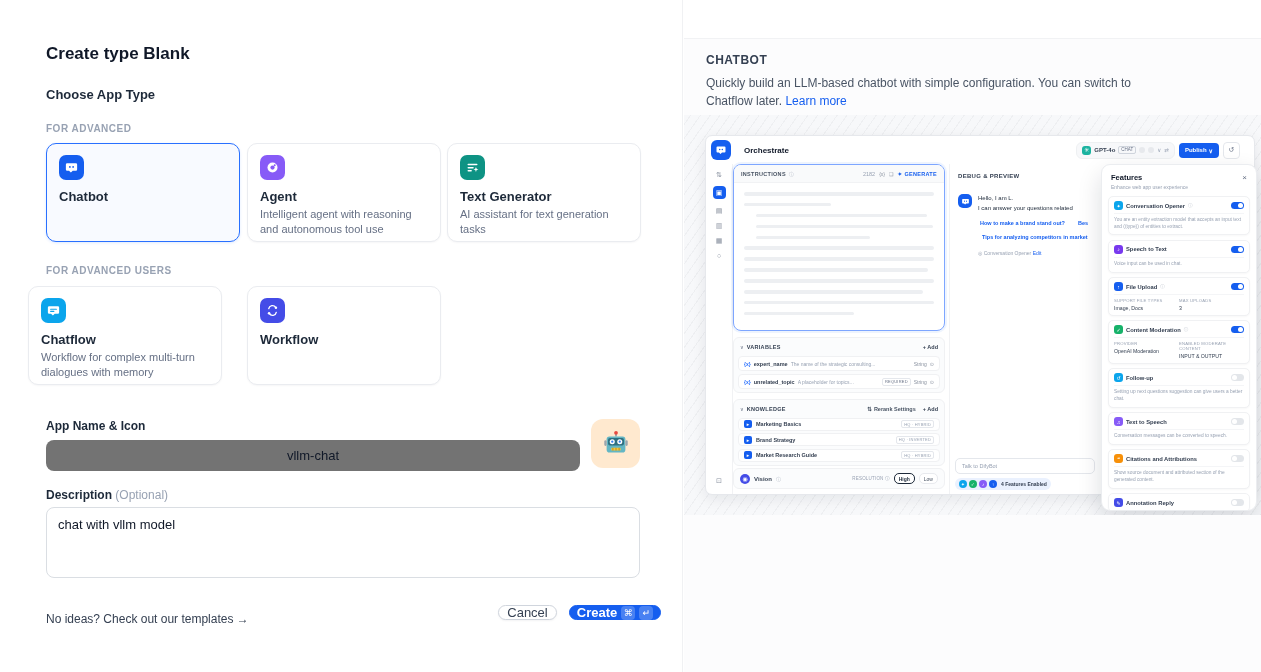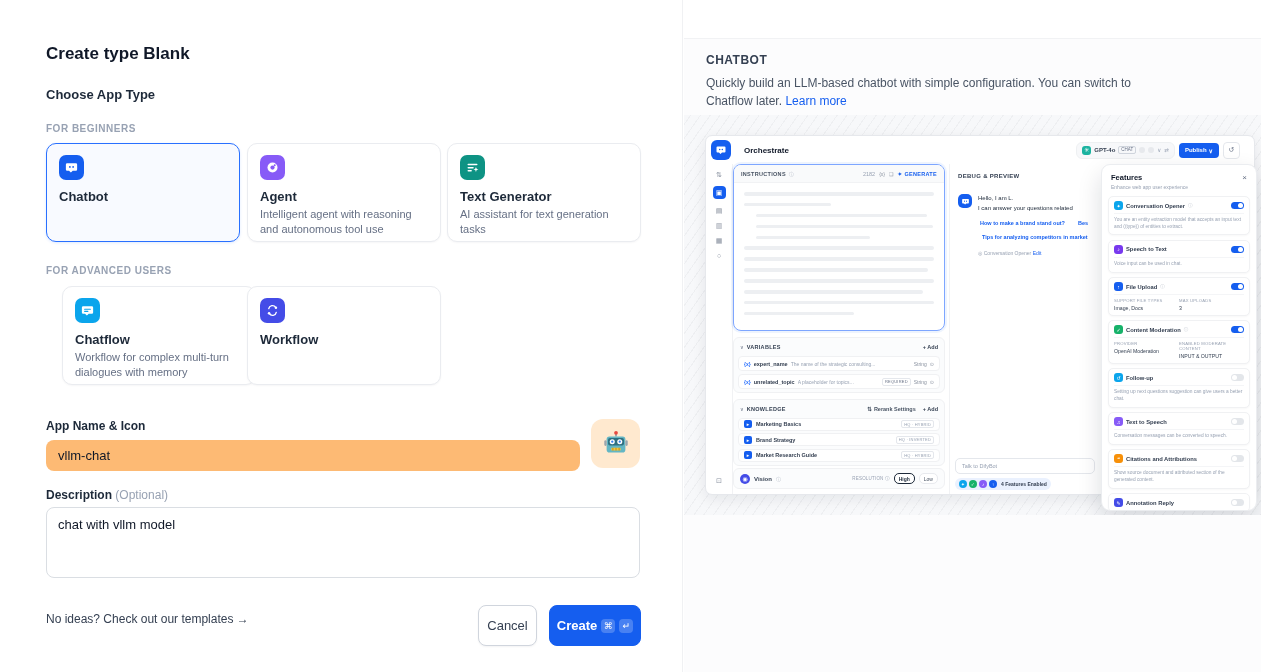--- a/index.html
+++ b/index.html
@@ -16,26 +16,26 @@
   .tcard{position:absolute;width:194px;height:99px;border:1px solid #eaecf0;border-radius:10px;background:#fff;padding:11px 12px;box-sizing:border-box;box-shadow:0 1px 2px rgba(16,24,40,.04);cursor:pointer;}
   .tcard.selected{border:1.5px solid #2970ff;background:#f8faff;box-shadow:0 1px 3px rgba(41,112,255,.15);}
   .ticon{width:25px;height:25px;border-radius:7px;display:flex;align-items:center;justify-content:center;}
   .c-chatbot{background:#155eef;} .c-agent{background:#875bf7;} .c-textgen{background:#0e9384;}
   .c-chatflow{background:#0ba5ec;} .c-workflow{background:#444ce7;}
   .tcard h4{margin:9px 0 3px;font-size:13px;font-weight:bold;color:#1d2939;}
   .tcard p{margin:0;font-size:11px;color:#667085;line-height:1.32;}
 
   .field-label{position:absolute;left:46px;font-size:12px;font-weight:bold;color:#1d2939;}
   .opt{font-weight:normal;color:#98a2b3;}
-  .name-input{position:absolute;left:46px;top:440px;width:534px;height:31px;background:#fdba74;border:none;border-radius:8px;padding:0 12px;font-size:13px;color:#101828;box-sizing:border-box;font-family:"Liberation Sans",sans-serif;outline:none;}
+  .name-input{position:absolute;left:46px;top:440px;width:534px;height:31px;background:#737373;border:none;border-radius:8px;padding:0 12px;font-size:13px;color:#101828;box-sizing:border-box;font-family:"Liberation Sans",sans-serif;outline:none;text-align:center;}
   .app-icon-tile{position:absolute;left:591px;top:419px;width:49px;height:49px;border-radius:12px;background:#ffe9cf;display:flex;align-items:center;justify-content:center;cursor:pointer;}
   .desc-area{position:absolute;left:46px;top:507px;width:594px;height:71px;border:1px solid #dadee3;border-radius:8px;background:#fff;padding:8px 11px;font-size:13px;color:#101828;box-sizing:border-box;resize:none;font-family:"Liberation Sans",sans-serif;outline:none;line-height:1.4;}
 
   .templates-link{position:absolute;left:46px;top:612px;font-size:12px;color:#354052;cursor:pointer;}
-  .btn{position:absolute;top:605px;height:41px;border-radius:8px;font-size:13px;display:flex;align-items:center;justify-content:center;cursor:pointer;box-sizing:border-box;}
+  .btn{position:absolute;top:605px;height:15px;border-radius:8px;font-size:13px;display:flex;align-items:center;justify-content:center;cursor:pointer;box-sizing:border-box;margin-left:20px;}
   .btn-cancel{left:478px;width:59px;background:#fff;border:1px solid #d0d5dd;color:#354052;box-shadow:0 1px 2px rgba(16,24,40,.05);}
   .btn-create{left:549px;width:92px;background:#155eef;border:1px solid #155eef;color:#fff;font-weight:bold;gap:4px;}
   .key{display:inline-flex;align-items:center;justify-content:center;width:14px;height:14px;border-radius:4px;background:rgba(255,255,255,.22);font-size:9px;font-weight:normal;}
 
   
   .right{position:absolute;left:684px;top:0;width:577px;height:672px;background:#fcfcfd;}
   .rp-top{height:38px;background:#fff;border-bottom:1px solid #f1f2f4;}
   .rp-head{position:absolute;left:22px;top:53px;width:470px;}
   .rp-heading{font-size:12px;font-weight:bold;color:#354052;letter-spacing:.5px;}
   .rp-desc{margin-top:7px;font-size:12px;color:#495464;line-height:1.5;}
@@ -137,21 +137,21 @@
   .fv{font-size:5.2px;color:#354052;margin-top:1.5px;}
 </style>
 </head>
 <body>
 
 <div class="wrap">
 
   <div class="left">
     <div class="modal-title">Create type Blank</div>
     <div class="choose-label">Choose App Type</div>
-    <div class="group-label g1">FOR BEGINNERS</div>
+    <div class="group-label g1">FOR ADVANCED</div>
 
     <div class="tcard selected" style="left:46px;top:143px;">
       <div class="ticon c-chatbot">
         <svg width="15" height="15" viewBox="0 0 24 24">
             <path fill="#fff" d="M5 5h14a2 2 0 0 1 2 2v8a2 2 0 0 1-2 2h-5l-3 3-3-3H5a2 2 0 0 1-2-2V7a2 2 0 0 1 2-2z"></path>
             <circle cx="9.4" cy="11" r="1.5" fill="#155eef"></circle>
             <circle cx="14.6" cy="11" r="1.5" fill="#155eef"></circle>
           </svg>
       </div>
       <h4>Chatbot</h4>
@@ -177,21 +177,21 @@
             <circle cx="12" cy="12" r="3.4" fill="#875bf7"></circle>
             <circle cx="15.5" cy="8.5" r="1.6" fill="#875bf7"></circle>
           </svg>
       </div>
       <h4>Agent</h4>
       <p>Intelligent agent with reasoning and autonomous tool use</p>
     </div>
 
     <div class="group-label g2">FOR ADVANCED USERS</div>
 
-    <div class="tcard" style="left:62px;top:286px;">
+    <div class="tcard" style="left:28px;top:286px;">
       <div class="ticon c-chatflow">
         <svg width="15" height="15" viewBox="0 0 24 24">
             <path fill="#fff" d="M5 5h14a2 2 0 0 1 2 2v8a2 2 0 0 1-2 2h-5l-3 3-3-3H5a2 2 0 0 1-2-2V7a2 2 0 0 1 2-2z"></path>
             <rect x="6.5" y="9" width="11" height="1.8" rx=".9" fill="#0ba5ec"></rect>
             <rect x="6.5" y="12.4" width="7" height="1.8" rx=".9" fill="#0ba5ec"></rect>
           </svg>
       </div>
       <h4>Chatflow</h4>
       <p>Workflow for complex multi-turn dialogues with memory</p>
     </div>

